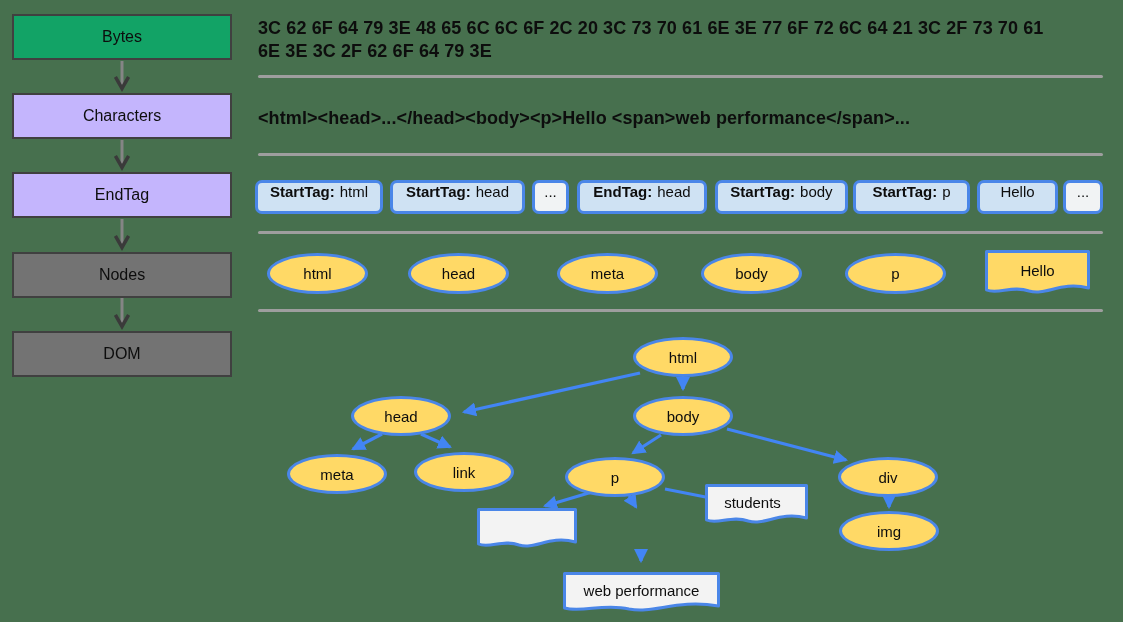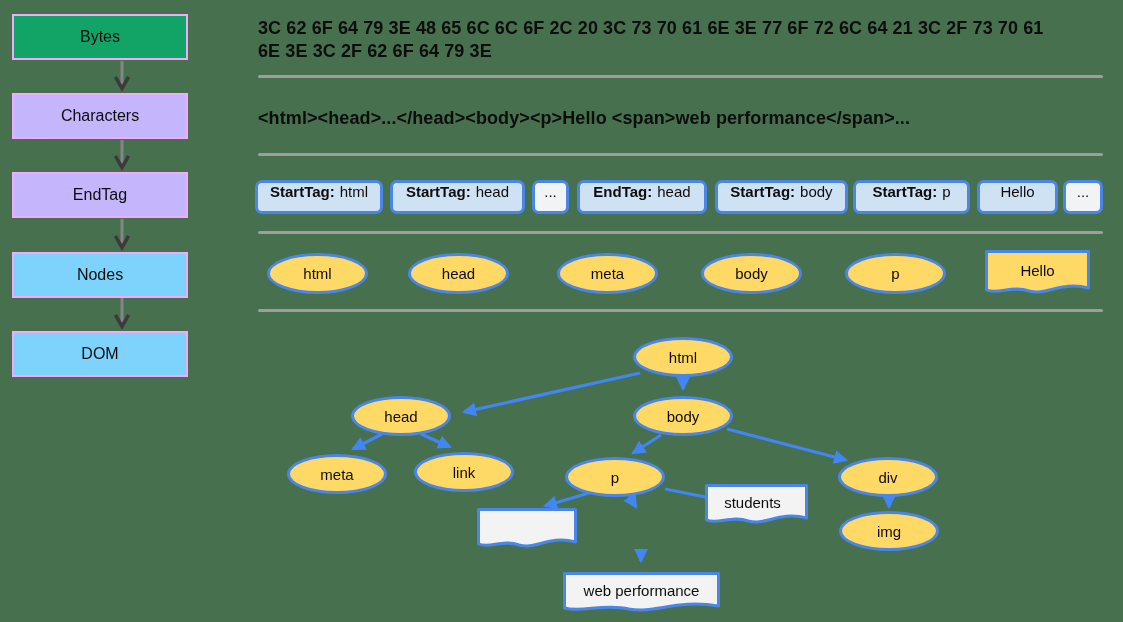--- a/index.html
+++ b/index.html
@@ -1,26 +1,26 @@
 <!DOCTYPE html>
 <html><head>
 <meta charset="utf-8">
 <style>
   html,body{margin:0;padding:0;background:#47704e;}
   #app{position:relative;width:1123px;height:622px;background:#47704e;
        font-family:"Liberation Sans",sans-serif;color:#0d0d0d;overflow:hidden;}
   svg.overlay{position:absolute;left:0;top:0;z-index:1;}
 
   
-  .stage{position:absolute;left:12px;width:176px;height:46px;border:2px solid #f0abfc;
+  .stage{position:absolute;left:12px;width:220px;height:46px;border:2px solid #404040;
          display:flex;align-items:center;justify-content:center;font-size:16px;z-index:2;
          box-sizing:border-box;}
   .stage.green{background:#12a366;}
   .stage.blue{background:#c4b5fd;}
-  .stage.yellow{background:#7dd3fc;}
+  .stage.yellow{background:#737373;}
 
   
   .divider{position:absolute;left:258px;width:845px;height:3px;background:#9e9e9e;
            border-radius:2px;z-index:2;}
 
   
   .stream{position:absolute;left:258px;z-index:2;font-weight:bold;font-size:18px;
           line-height:23px;white-space:nowrap;letter-spacing:0.1px;}
 
   

